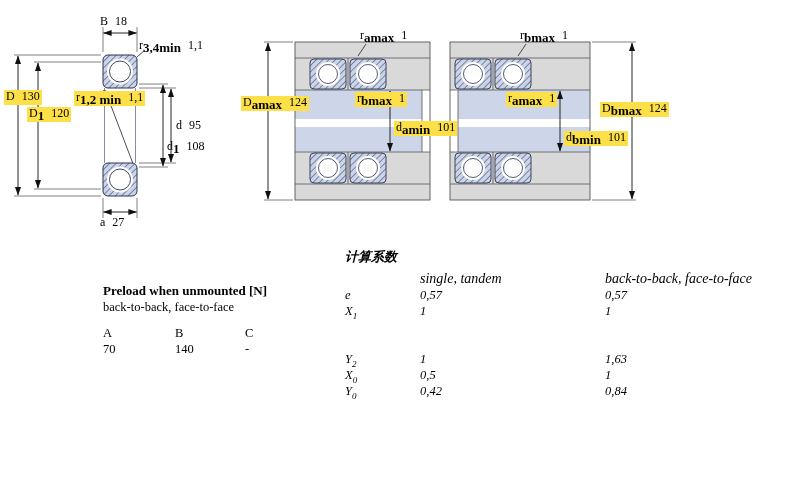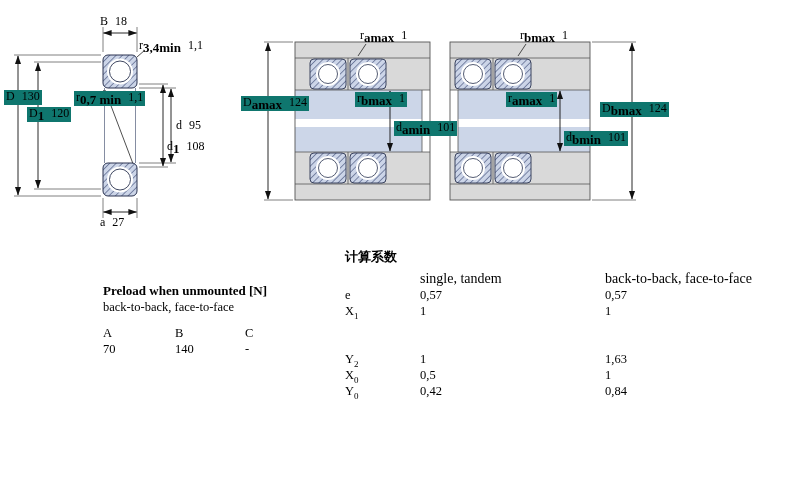--- a/index.html
+++ b/index.html
@@ -7,27 +7,27 @@
         font-family:"Liberation Serif",serif;color:#000;}
   svg{position:absolute;left:0;top:0;}
   .ext{stroke:#555;stroke-width:.75;}
   .dim{stroke:#111;stroke-width:.9;}
   .edge{stroke:#66708a;stroke-width:.8;}
   .sep{stroke:#555;stroke-width:.8;}
   .lead{stroke:#222;stroke-width:.8;}
   .lbl{position:absolute;font-size:12px;line-height:13px;white-space:nowrap;}
   .lbl sub{font-size:13px;font-weight:bold;}
   .lbl .val{margin-left:7px;}
-  .bg{background:#0f766e;padding:0 2px;}
+  .bg{background:#fde047;padding:0 2px;}
   .pl{position:absolute;left:103px;top:248px;width:220px;height:90px;margin-top:35px;}
   .pl-title{position:absolute;left:0;top:0;font-weight:bold;font-size:13px;white-space:nowrap;}
   .pl-sub{position:absolute;left:0;top:17px;font-size:12.5px;white-space:nowrap;}
   .pl-row{position:absolute;left:0;width:220px;height:16px;font-size:12.5px;}
   .pl-row span{position:absolute;}
-  .fc{position:absolute;left:345px;top:248px;width:430px;height:160px;}
+  .fc{position:absolute;left:345px;top:248px;width:430px;height:160px;font-style:italic;}
   .f-title{position:absolute;left:0;top:0;font-weight:bold;font-size:13px;white-space:nowrap;}
   .f-colhead{position:absolute;font-size:14px;white-space:nowrap;}
   .f-row{position:absolute;left:0;width:430px;height:16px;font-size:12.5px;}
   .f-sym{position:absolute;left:0;}
   .f-sym sub{font-size:9px;}
   .f-v1{position:absolute;left:75px;}
   .f-v2{position:absolute;left:260px;}
 </style>
 </head>
 <body>
@@ -158,21 +158,21 @@
       <line class="ext" x1="592" y1="42" x2="636" y2="42"></line>
       <line class="ext" x1="592" y1="200" x2="636" y2="200"></line>
       <line class="dim" x1="632" y1="120" x2="632" y2="43" marker-end="url(#arr)"></line>
       <line class="dim" x1="632" y1="120" x2="632" y2="199" marker-end="url(#arr)"></line>
     </g>
   </svg>
 
   <div class="lbl" style="left:100px;top:15px"><span class="sym">B</span><sub></sub><span class="val">18</span></div>
   <div class="lbl" style="left:139px;top:39px"><span class="sym">r</span><sub>3,4min</sub><span class="val">1,1</span></div>
   <div class="lbl bg" style="left:4px;top:90px"><span class="sym">D</span><sub></sub><span class="val">130</span></div>
-  <div class="lbl bg" style="left:74px;top:91px"><span class="sym">r</span><sub>0,7 min</sub><span class="val">1,1</span></div>
+  <div class="lbl bg" style="left:74px;top:91px"><span class="sym">r</span><sub>1,2 min</sub><span class="val">1,1</span></div>
   <div class="lbl bg" style="left:27px;top:107px"><span class="sym">D</span><sub>1</sub><span class="val">120</span></div>
   <div class="lbl" style="left:176px;top:119px"><span class="sym">d</span><sub></sub><span class="val">95</span></div>
   <div class="lbl" style="left:167px;top:140px"><span class="sym">d</span><sub>1</sub><span class="val">108</span></div>
   <div class="lbl" style="left:100px;top:216px"><span class="sym">a</span><sub></sub><span class="val">27</span></div>
 
   <div class="lbl" style="left:360px;top:29px"><span class="sym">r</span><sub>amax</sub><span class="val">1</span></div>
   <div class="lbl bg" style="left:241px;top:96px"><span class="sym">D</span><sub>amax</sub><span class="val">124</span></div>
   <div class="lbl bg" style="left:355px;top:92px"><span class="sym">r</span><sub>bmax</sub><span class="val">1</span></div>
   <div class="lbl bg" style="left:394px;top:121px"><span class="sym">d</span><sub>amin</sub><span class="val">101</span></div>
 

